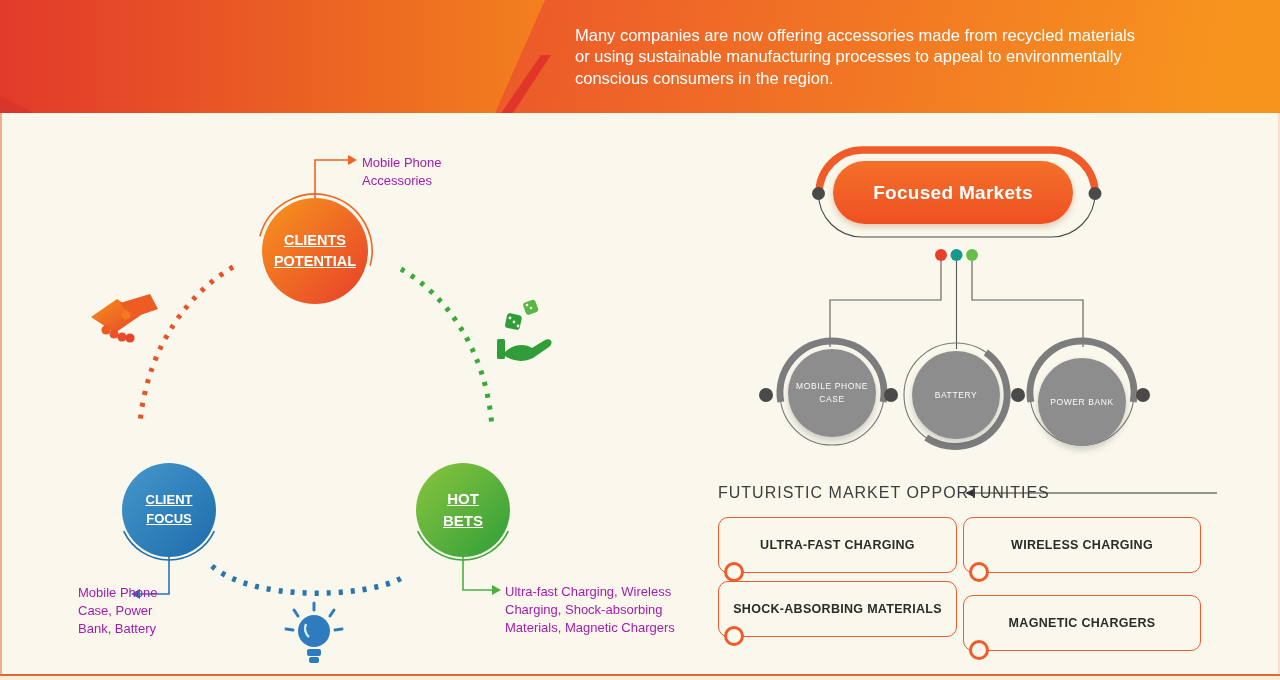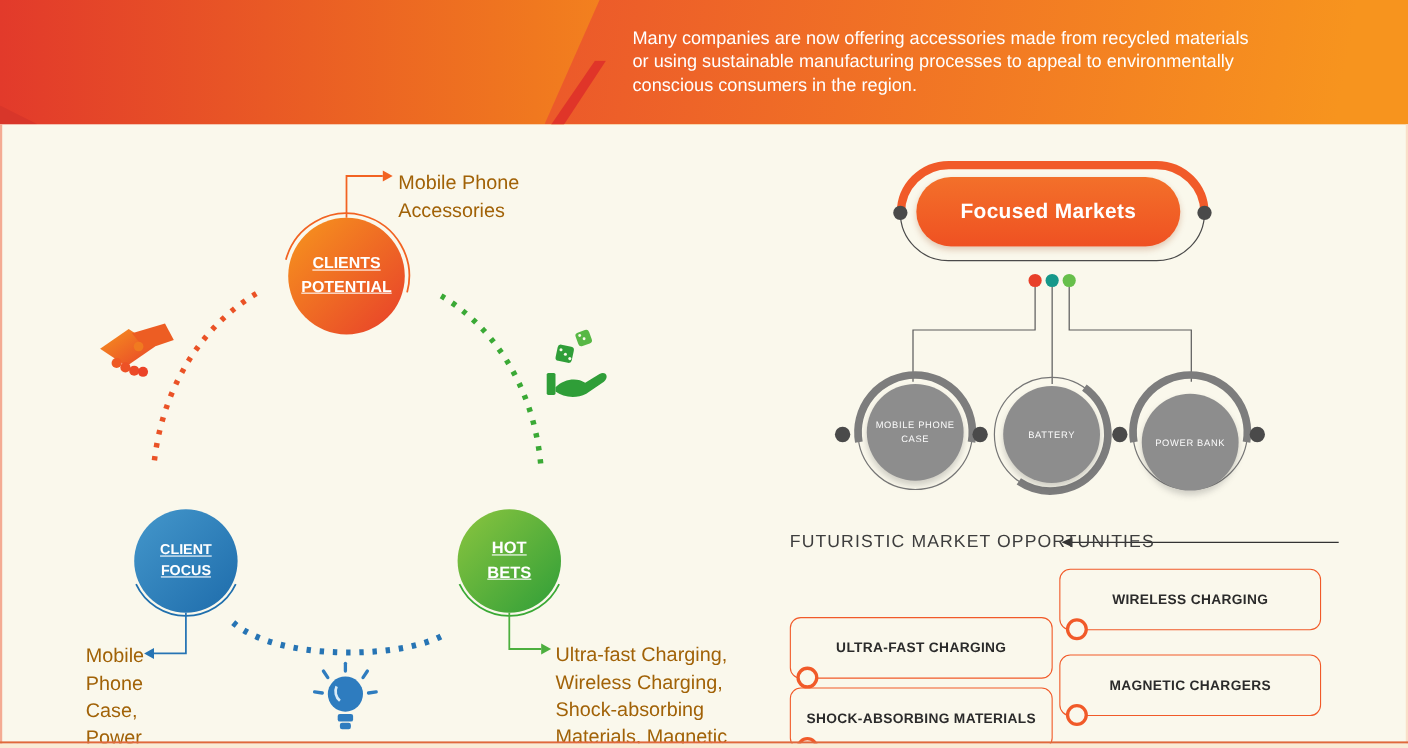--- a/index.html
+++ b/index.html
@@ -35,21 +35,21 @@
   .bubble{position:absolute;border-radius:50%;display:flex;align-items:center;justify-content:center;
           text-align:center;color:#fff;font-weight:600;}
   .bubble-cp{left:262px;top:198px;width:106px;height:106px;font-size:14.5px;line-height:1.45;
           background:linear-gradient(135deg,#f6921e 5%,#e8432a 95%);}
   .bubble-cf{left:122px;top:463px;width:94px;height:94px;font-size:13px;line-height:1.45;
           background:linear-gradient(135deg,#4497cb 0%,#1e6cab 100%);}
   .bubble-hb{left:416px;top:463px;width:94px;height:94px;font-size:15px;line-height:1.45;
           background:linear-gradient(135deg,#8bc53f 0%,#2f9e38 100%);}
   .bubble span{display:block;padding:0 10px;text-decoration:underline;}
 
-  .callout{position:absolute;color:#a16207;font-size:18px;line-height:1.38;}
+  .callout{position:absolute;color:#a21caf;font-size:13px;line-height:1.38;}
   .callout-cp{left:362px;top:154px;width:115px;}
   .callout-cf{left:38px;top:584px;width:100px;margin-left:40px;}
   .callout-hb{left:505px;top:583px;width:195px;}
 
   
   .fm-pill{position:absolute;left:833px;top:161px;width:240px;height:63px;border-radius:32px;
            background:linear-gradient(180deg,#f3702a 0%,#ef5122 100%);
            display:flex;align-items:center;justify-content:center;color:#fff;
            font-size:19px;font-weight:bold;letter-spacing:.3px;
            box-shadow:0 3px 6px rgba(150,60,10,.25);}
@@ -61,23 +61,23 @@
   .gn-2{left:912px;top:351px;}
   .gn-3{left:1038px;top:358px;}
   .gray-node span{display:block;padding:0 8px;}
 
   
   .opp-heading{position:absolute;left:718px;top:485px;font-size:16px;color:#3d3d3d;
                letter-spacing:1px;line-height:16px;}
   .opp-box{position:absolute;width:237px;height:54px;border:1.5px solid #f15a29;border-radius:10px;
            display:flex;align-items:center;justify-content:center;text-align:center;
            color:#2b2b2b;font-size:12.5px;font-weight:bold;letter-spacing:.3px;}
-  .ob-1{left:718px;top:517px;margin-top:44px;}
+  .ob-1{left:718px;top:517px;}
   .ob-2{left:963px;top:517px;width:236px;}
-  .ob-3{left:718px;top:625px;}
+  .ob-3{left:718px;top:581px;}
   .ob-4{left:963px;top:595px;width:236px;}
   .ring{position:absolute;left:5px;bottom:-10px;width:14px;height:14px;border-radius:50%;
         border:3.5px solid #f15a29;background:#faf8ec;}
 </style>
 </head>
 <body>
 
 <div id="stage">
 
   <div class="header">

